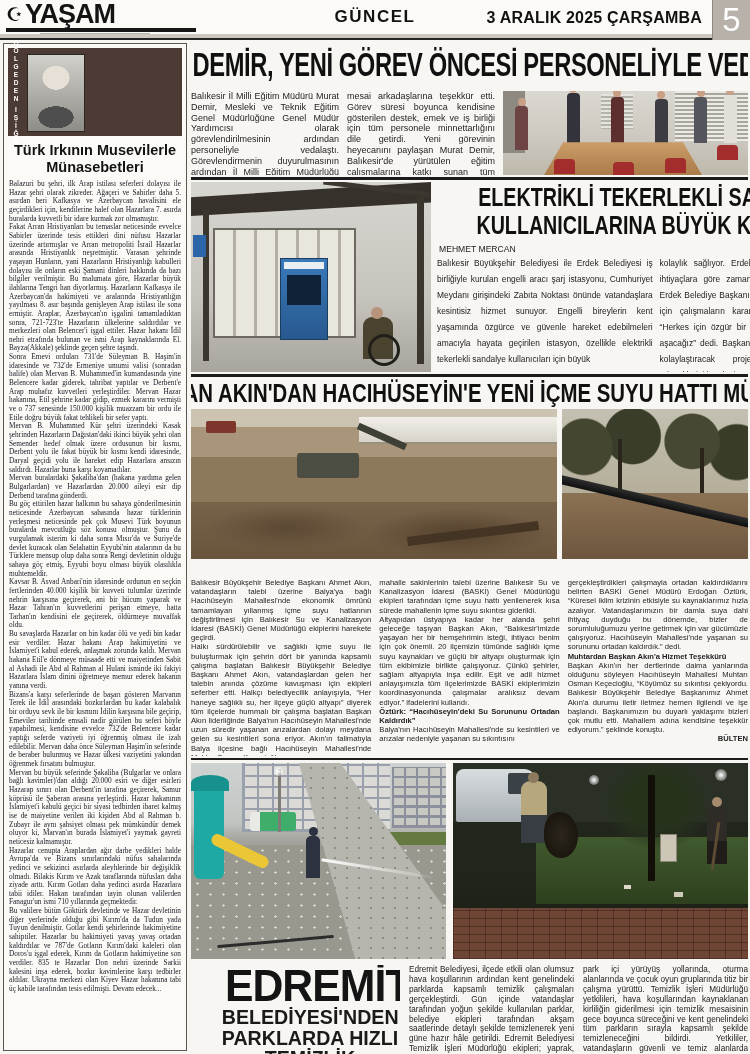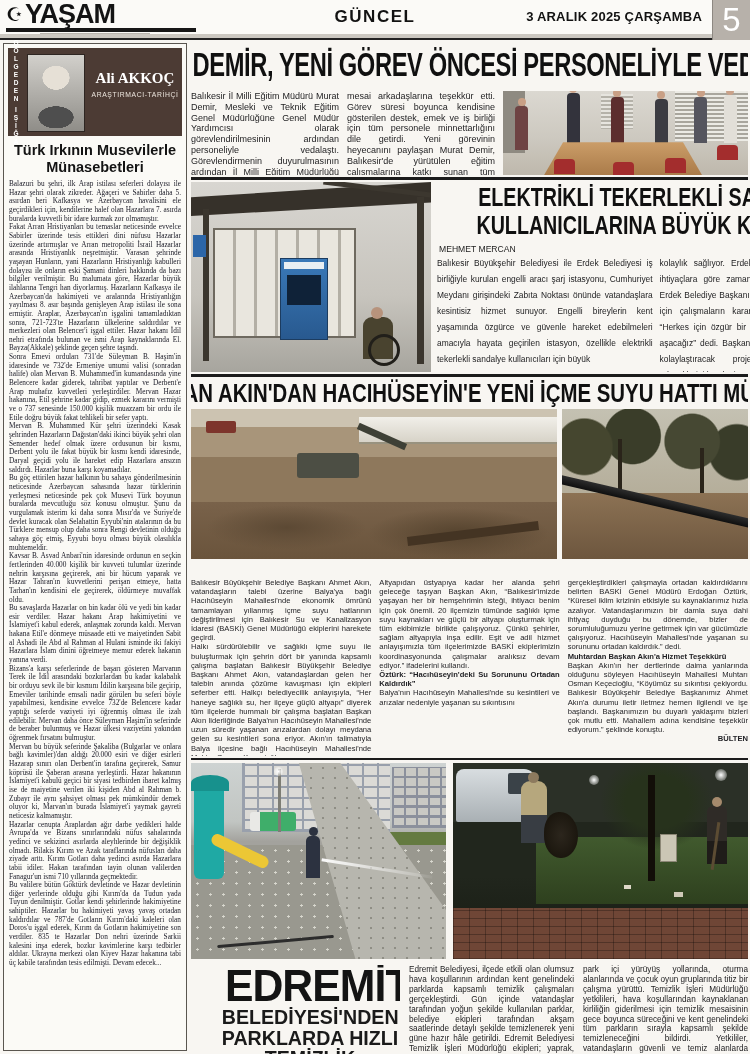--- a/index.html
+++ b/index.html
@@ -6,21 +6,21 @@
   body{width:750px;height:1054px;background:#efede8;font-family:"Liberation Sans",sans-serif;color:#181818;overflow:hidden;position:relative;}
   .page{position:absolute;inset:0;background:#f8f6f2;}
 
   
   .topbar{position:absolute;top:0;left:0;right:0;height:34px;background:#fbfaf7;}
   .logo{position:absolute;left:6px;top:1px;width:190px;border-bottom:4px solid #161616;display:flex;align-items:flex-end;}
   .logo-icon{font-size:19px;line-height:26px;color:#111;margin-right:2px;}
   .logo-text{font-size:27px;line-height:27px;font-weight:800;letter-spacing:-1px;color:#141414;transform:scaleY(1.05);}
   .logo-tagline{position:absolute;left:40px;top:33px;width:110px;height:2px;background:#b9b5ae;}
   .section-title{position:absolute;left:0;right:0;top:7px;text-align:center;font-size:17px;font-weight:800;letter-spacing:1.5px;color:#121212;}
-  .date-text{position:absolute;right:48px;top:9px;font-size:13px;font-weight:700;color:#121212;letter-spacing:0.2px;}
+  .date-text{position:absolute;right:48px;top:9px;font-size:16px;font-weight:700;color:#121212;letter-spacing:0.2px;}
   .pagenum{position:absolute;right:0;top:0;width:37px;height:40px;background:#b7b1aa;border-left:1px solid #8d8882;color:#fff;font-size:33px;font-weight:300;text-align:center;line-height:40px;}
   .hdr-band{position:absolute;left:0;right:38px;top:34px;height:4px;background:#ccc8c1;}
   .hdr-line{position:absolute;left:0;right:38px;top:38px;height:2px;background:#242424;}
 
   
   .leftcol{position:absolute;left:3px;top:43px;width:184px;bottom:3px;border:1px solid #5a5650;background:#fbfaf6;display:flex;flex-direction:column;box-sizing:border-box;}
   .colbox{margin:4px 4px 2px 4px;height:88px;background:#4c3b34;display:flex;flex:none;}
   .kicker{width:16px;display:flex;flex-direction:column;align-items:center;justify-content:center;gap:3px;}
   .kicker span{writing-mode:vertical-rl;text-orientation:upright;font-size:6.5px;font-weight:700;color:#fff;letter-spacing:1px;}
   .cphoto{width:56px;height:76px;margin:6px 3px;flex:none;
@@ -197,31 +197,28 @@
   <div class="hdr-band"></div>
   <div class="hdr-line"></div>
 
   <div class="leftcol">
     <div class="colbox">
       <div class="kicker">
         <span>GÖLGEDEN</span>
         <span>IŞIĞA</span>
       </div>
       <div class="cphoto"></div>
-      <div class="cname">
-        <span class="nm">Ali AKKOÇ</span>
-        <span class="rl">ARAŞTIRMACI-TARİHÇİ</span>
-      </div>
     </div>
     <div class="ctitle">Türk Irkının Musevilerle Münasebetleri</div>
     <div class="cbody">
       <p>Balazuri bu şehri, ilk Arap istilası seferleri dolayısı ile Hazar şehri olarak zikreder. Ağaçeri ve Sabirler daha 5. asırdan beri Kafkasya ve Azerbaycan havalisini ele geçirdikleri için, kendilerine halef olan Hazarlara 7. asırda buralarda kuvvetli bir idare kurmak zor olmamıştır.</p>
       <p>Fakat Arran Hristiyanları bu temaslar neticesinde evvelce Sabirler üzerinde tesis ettikleri dini nüfusu Hazarlar üzerinde artırmışlar ve Arran metropoliti İsrail Hazarlar arasında Hristiyanlık neşretmiştir. Varasan şehrinde yaşayan Hunların, yani Hazarların Hristiyanlığı kabulleri dolayısı ile onların eski Şamani dinleri hakkında da bazı bilgiler verilmiştir. Bu malumata göre, Hazarlar büyük ilahlarına Tengri han diyorlarmış. Hazarların Kafkasya ile Azerbaycan'da hakimiyeti ve aralarında Hristiyanlığın yayılması 8. asır başında genişleyen Arap istilası ile sona ermiştir. Araplar, Azerbaycan'ın işgalini tamamladıktan sonra, 721-723'te Hazarların ülkelerine saldırdılar ve merkezleri olan Belencer'i işgal ettiler. Hazar hakanı İdil nehri etrafında bulunan ve ismi Arap kaynaklarında El. Bayza(Akkale) şeklinde geçen şehre taşındı.</p>
       <p>Sonra Emevi orduları 731'de Süleyman B. Haşim'in idaresinde ve 732'de Ermeniye umumi valisi (sonradan halife) olan Mervan B. Muhammed'in kumandasında yine Belencere kadar giderek, tahribat yaptılar ve Derbent'e Arap muhafız kuvvetleri yerleştirdiler. Mervan Hazar hakanına, Etil şehrine kadar gidip, ezmek kararını vermişti ve o 737 senesinde 150.000 kişilik muazzam bir ordu ile Etile doğru büyük fakat tehlikeli bir sefer yaptı.</p>
       <p>Mervan B. Muhammed Kür şehri üzerindeki Kasak şehrinden Hazarların Dağıstan'daki ikinci büyük şehri olan Semender hedef olmak üzere ordusunun bir kısmı, Derbent yolu ile fakat büyük bir kısmı kendi idaresinde, Daryal geçidi yolu ile hareket edip Hazarlara ansızın saldırdı. Hazarlar buna karşı koyamadılar.</p>
+      <p>Mervan buralardaki Şakaliba'dan (hakana yardıma gelen Bulgarlardan) ve Hazarlardan 20.000 aileyi esir dip Derbend tarafına gönderdi.</p>
       <p>Bu göç ettirilen hazar halkının bu sahaya gönderilmesinin neticesinde Azerbaycan sahasında hazar türklerinin yerleşmesi neticesinde pek çok Musevi Türk boyunun buralarda mevcutluğu söz konusu olmuştur. Şunu da vurgulamak isterim ki daha sonra Mısır'da ve Suriye'de devlet kuracak olan Selahattin Eyyubi'nin atalarının da bu Türklere mensup olup daha sonra Rengi devletinin olduğu sahaya göç etmiş, Eyyubi boyu olması büyük olasılıkla muhtemeldir.</p>
       <p>Kavsar B. Asvad Anbari'nin idaresinde ordunun en seçkin fertlerinden 40.000 kişilik bir kuvveti tulumlar üzerinde nehrin karşısına geçirerek, ani bir hücum yaparak ve Hazar Tahran'ın kuvvetlerini perişan etmeye, hatta Tarhan'ın kendisini ele geçirerek, öldürmeye muvaffak oldu.</p>
       <p>Bu savaşlarda Hazarlar on bin kadar ölü ve yedi bin kadar esir verdiler. Hazar hakanı Arap hakimiyetini ve İslamiyet'i kabul ederek, anlaşmak zorunda kaldı. Mervan hakana Etil'e dönmeye müsaade etti ve maiyetinden Sabit al Ashadi ile Abd al Rahman al Hulani isminde iki fakiyi Hazarlara İslam dinini öğretmeye memur ederek hakanın yanına verdi.</p>
       <p>Bizans'a karşı seferlerinde de başarı gösteren Marvanın Terek ile İdil arasındaki bozkırlardan bu kadar kalabalık bir orduyu sevk ile bir kısmını İdilin karşısına bile geçirip, Emeviler tarihinde emsali nadir görülen bu seferi böyle yapabilmesi, kendisine evvelce 732'de Belencere kadar yaptığı seferde vaziyeti iyi öğrenmiş olması ile izah edilebilir. Mervan daha önce Süleyman Haşim'in seferinde de beraber bulunmuş ve Hazar ülkesi vaziyetini yakından öğrenmek fırsatını bulmuştur.</p>
       <p>Mervan bu büyük seferinde Şakaliba (Bulgarlar ve onlara bağlı kavimler)'dan aldığı 20.000 esiri ve diğer esirleri Hazarap sınırı olan Derbent'in tarafına geçirerek, Samur köprüsü ile Şaberan arasına yerleştirdi. Hazar hakanının İslamiyet'i kabulü geçici bir siyasi tedbirden ibaret kalmış ise de maiyetine verilen iki kişiden Abd al Rahman b. Zubayr ile aynı şahsiyet olması pek mümkündür demek oluyor ki, Marvan'ın burada İslamiyet'i yaymak gayreti neticesiz kalmamıştır.</p>
       <p>Hazarlar cenupta Araplardan ağır darbe yedikleri halde Avrupa'da ve Bizans sınırlarındaki nüfus sahalarında yedinci ve sekizinci asırlarda aleyhlerinde bir değişiklik olmadı. Bilakis Kırım ve Azak taraflarında nüfusları daha ziyade arttı. Kırım Gotları daha yedinci asırda Hazarlara tabii idiler. Hakan tarafından tayin olunan valilerden Fanagur'un ismi 710 yıllarında geçmektedir.</p>
       <p>Bu valilere bütün Göktürk devletinde ve Hazar devletinin diğer yerlerinde olduğu gibi Kırım'da da Tudun yada Tuyun denilmiştir. Gotlar kendi şehirlerinde hakimiyetine sahiptiler. Hazarlar bu hakimiyeti yavaş yavaş ortadan kaldırdılar ve 787'de Gotların Kırım'daki kaleleri olan Doros'u işgal ederek, Kırım da Gotların hakimiyetine son verdiler. 835 te Hazarlar Don nehri üzerinde Sarkii kalesini inşa ederek, bozkır kavimlerine karşı tedbirler aldılar. Ukrayna merkezi olan Kiyev Hazar hakanına tabi üç kabile tarafından tesis edilmişti. Devam edecek...</p>
     </div>
   </div>
 
@@ -305,20 +302,21 @@
         <div class="pp-dirt"></div>
         <div class="pp-pipe"></div>
       </div>
     </div>
     <div class="a3cols">
       <div class="a3col">
         <p>Balıkesir Büyükşehir Belediye Başkanı Ahmet Akın, vatandaşların talebi üzerine Balya'ya bağlı Hacıhüseyin Mahallesi'nde ekonomik ömrünü tamamlayan yıllanmış içme suyu hatlarının değiştirilmesi için Balıkesir Su ve Kanalizasyon İdaresi (BASKİ) Genel Müdürlüğü ekiplerini harekete geçirdi.</p>
         <p>Halkı sürdürülebilir ve sağlıklı içme suyu ile buluşturmak için şehrin dört bir yanında kapsamlı çalışma başlatan Balıkesir Büyükşehir Belediye Başkanı Ahmet Akın, vatandaşlardan gelen her talebin anında çözüme kavuşması için ekipleri seferber etti. Halkçı belediyecilik anlayışıyla, “Her haneye sağlıklı su, her ilçeye güçlü altyapı” diyerek tüm ilçelerde hummalı bir çalışma başlatan Başkan Akın liderliğinde Balya'nın Hacıhüseyin Mahallesi'nde uzun süredir yaşanan arızalardan dolayı meydana gelen su kesintileri sona eriyor. Akın'ın talimatıyla Balya ilçesine bağlı Hacıhüseyin Mahallesi'nde Muhtar Osman Keçecioğlu ve</p>
       </div>
       <div class="a3col">
+        <p>mahalle sakinlerinin talebi üzerine Balıkesir Su ve Kanalizasyon İdaresi (BASKİ) Genel Müdürlüğü ekipleri tarafından içme suyu hattı yenilenerek kısa sürede mahallenin içme suyu sıkıntısı giderildi.</p>
         <p>Altyapıdan üstyapıya kadar her alanda şehri geleceğe taşıyan Başkan Akın, “Balıkesir'imizde yaşayan her bir hemşehrimin isteği, ihtiyacı benim için çok önemli. 20 ilçemizin tümünde sağlıklı içme suyu kaynakları ve güçlü bir altyapı oluşturmak için tüm ekibimizle birlikte çalışıyoruz. Çünkü şehirler, sağlam altyapıyla inşa edilir. Eşit ve adil hizmet anlayışımızla tüm ilçelerimizde BASKİ ekiplerimizin koordinasyonunda çalışmalar aralıksız devam ediyor.” ifadelerini kullandı.</p>
         <p class="subhead">Öztürk: “Hacıhüseyin'deki Su Sorununu Ortadan Kaldırdık”</p>
         <p>Balya'nın Hacıhüseyin Mahallesi'nde su kesintileri ve arızalar nedeniyle yaşanan su sıkıntısını</p>
       </div>
       <div class="a3col">
         <p>gerçekleştirdikleri çalışmayla ortadan kaldırdıklarını belirten BASKİ Genel Müdürü Erdoğan Öztürk, “Küresel iklim krizinin etkisiyle su kaynaklarımız hızla azalıyor. Vatandaşlarımızın bir damla suya dahi ihtiyaç duyduğu bu dönemde, bizler de sorumluluğumuzu yerine getirmek için var gücümüzle çalışıyoruz. Hacıhüseyin Mahallesi'nde yaşanan su sorununu ortadan kaldırdık.” dedi.</p>
         <p class="subhead">Muhtardan Başkan Akın'a Hizmet Teşekkürü</p>
         <p>Başkan Akın'ın her dertlerinde daima yanlarında olduğunu söyleyen Hacıhüseyin Mahallesi Muhtarı Osman Keçecioğlu, “Köyümüz su sıkıntısı çekiyordu. Balıkesir Büyükşehir Belediye Başkanımız Ahmet Akın'a durumu iletir iletmez hemen ilgilendi ve işe başlandı. Başkanımızın bu duyarlı yaklaşımı bizleri çok mutlu etti. Mahallem adına kendisine teşekkür ediyorum.” şeklinde konuştu.</p>
         <p class="srcline">BÜLTEN</p>
       </div>

